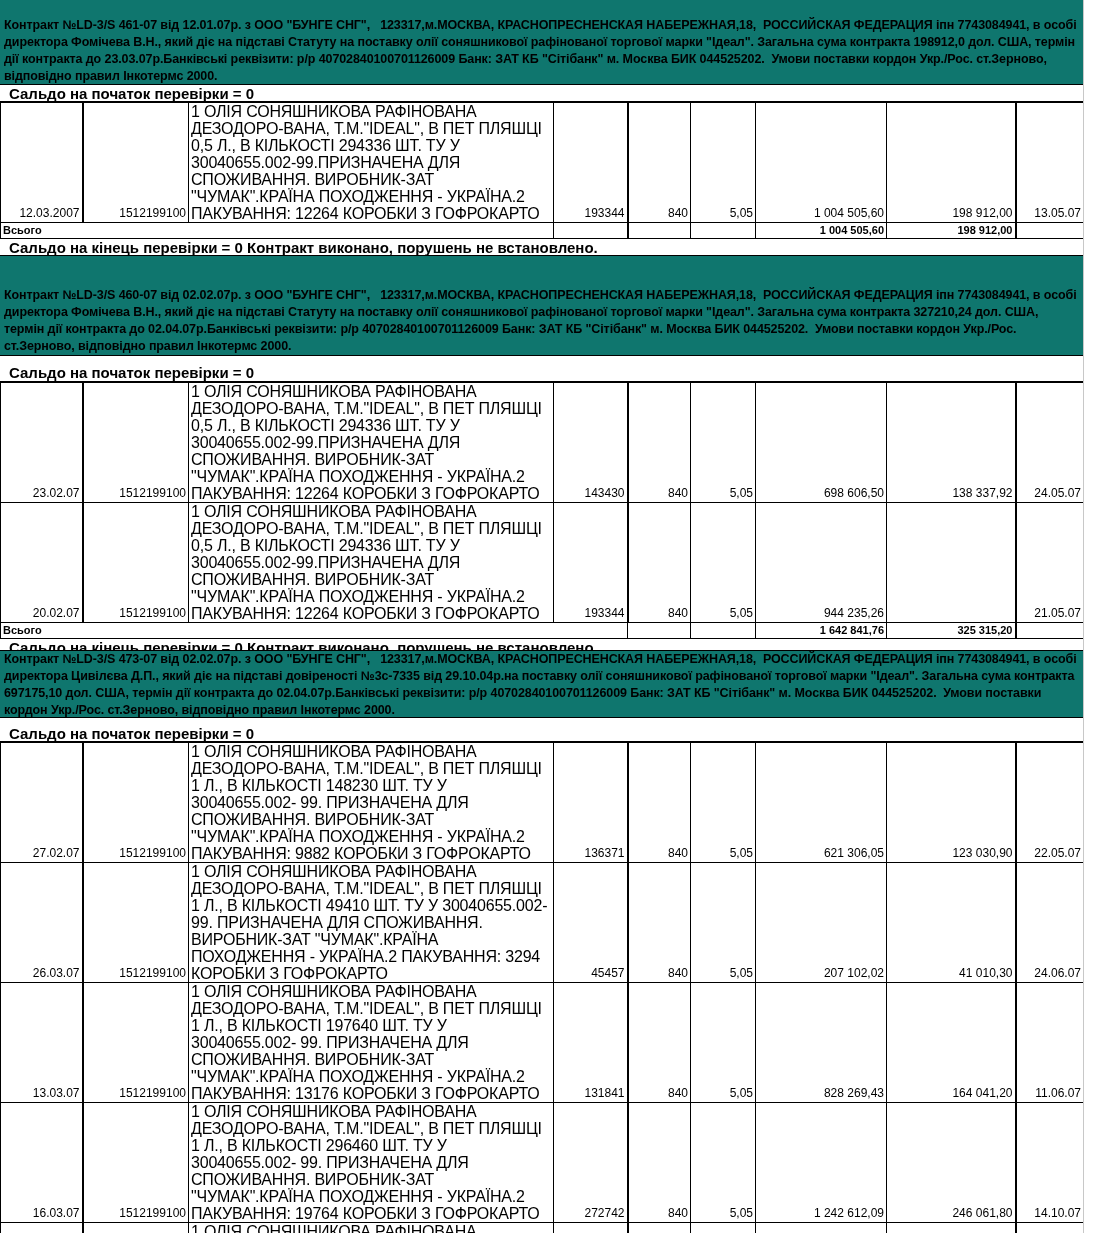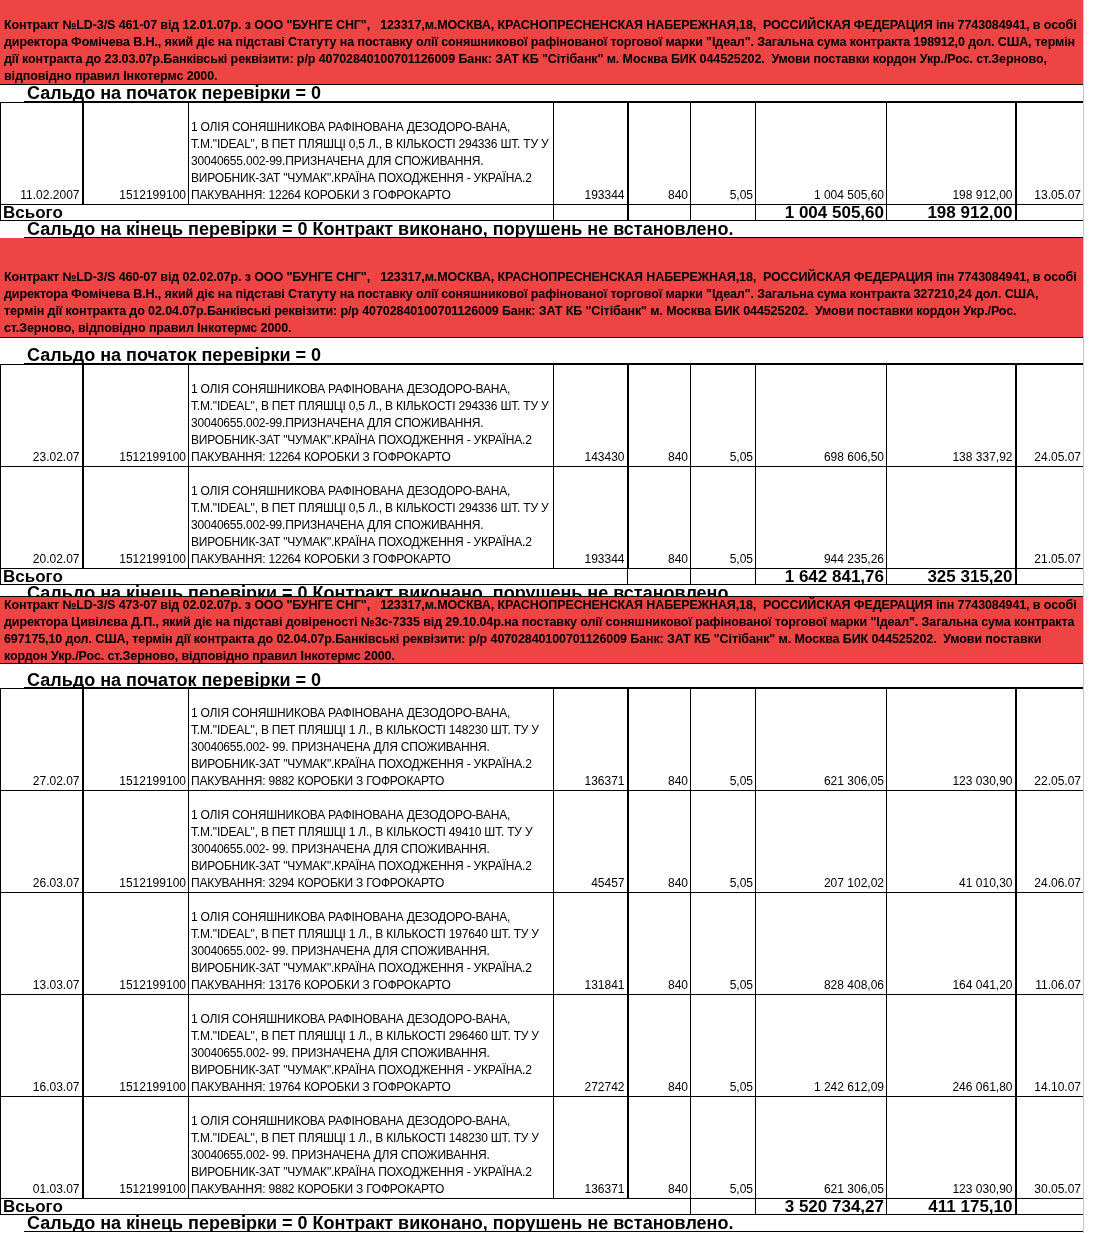--- a/index.html
+++ b/index.html
@@ -1,32 +1,32 @@
 <!DOCTYPE html>
 <html><head>
 <meta charset="utf-8">
 <style>
   html, body { margin:0; padding:0; background:#ffffff; }
   body { width:1093px; height:1233px; position:relative; overflow:hidden;
          font-family:"Liberation Sans", sans-serif; color:#000; }
   .sheet { position:absolute; left:0; top:0; width:1083px; }
   .rgrid { position:absolute; left:1083px; top:0; width:10px; height:1233px;
            border-left:1px solid #c8c8c8; background:#fff; }
-  .hdr { background:#ef4444; font-weight:bold; font-size:12.5px; line-height:17px;
+  .hdr { background:#0f766e; font-weight:bold; font-size:12.5px; line-height:17px;
          padding:16px 4px; box-sizing:border-box; border-bottom:1px solid #000;
          white-space:pre-wrap; letter-spacing:-0.1px; overflow:hidden; }
-  .bline { font-weight:bold; font-size:18px; height:17px; line-height:17px;
-           padding-left:3px; border-bottom:1px solid #000; box-sizing:border-box;
-           white-space:nowrap; overflow:hidden;margin-left:24px; }
+  .bline { font-weight:bold; font-size:15px; height:17px; line-height:17px;
+           padding-left:9px; border-bottom:1px solid #000; box-sizing:border-box;
+           white-space:nowrap; overflow:hidden; }
   table { border-collapse:collapse; table-layout:fixed; width:1083px; }
   td { border:1px solid #000; padding:0 2px; vertical-align:bottom;
        font-size:12px; line-height:17px; overflow:hidden; white-space:nowrap; text-align:right; }
-  td.desc { text-align:left; white-space:normal; font-size:12px; line-height:17px; letter-spacing:-0.2px; }
+  td.desc { text-align:left; white-space:normal; font-size:16px; line-height:17px; letter-spacing:-0.2px; }
   td.thickr { border-right:2px solid #000; }
-  tr.total td { font-weight:bold; font-size:17px; height:15px; line-height:15px; }
+  tr.total td { font-weight:bold; font-size:11px; height:15px; line-height:15px; }
   tr.total td.lbl { text-align:left; }
 </style>
 </head>
 <body>
 
 <div class="sheet">
 
   <div class="hdr" style="height:85px;padding-top:17px;">Контракт №LD-3/S 461-07 від 12.01.07р. з ООО "БУНГЕ СНГ",   123317,м.МОСКВА, КРАСНОПРЕСНЕНСКАЯ НАБЕРЕЖНАЯ,18,  РОССИЙСКАЯ ФЕДЕРАЦИЯ іпн 7743084941, в особі директора Фомічева В.Н., який діє на підставі Статуту на поставку олії соняшникової рафінованої торгової марки "Ідеал". Загальна сума контракта 198912,0 дол. США, термін дії контракта до 23.03.07р.Банківські реквізити: р/р 40702840100701126009 Банк: ЗАТ КБ "Сітібанк" м. Москва БИК 044525202.  Умови поставки кордон Укр./Рос. ст.Зерново, відповідно правил Інкотермс 2000.</div>
   <div class="bline">Сальдо на початок перевірки = 0</div>
   <table>
@@ -36,21 +36,21 @@
         <col style="width:365px">
         <col style="width:74px">
         <col style="width:63px">
         <col style="width:65px">
         <col style="width:131px">
         <col style="width:129px">
         <col style="width:68px">
     </colgroup>
     <tbody>
         <tr style="height:102px">
-      <td class="thickr">11.02.2007</td>
+      <td class="thickr">12.03.2007</td>
       <td>1512199100</td>
       <td class="desc">1 ОЛІЯ СОНЯШНИКОВА РАФІНОВАНА ДЕЗОДОРО-ВАНА, Т.М."IDEAL", В ПЕТ ПЛЯШЦІ 0,5 Л., В КІЛЬКОСТІ 294336 ШТ. ТУ У 30040655.002-99.ПРИЗНАЧЕНА ДЛЯ СПОЖИВАННЯ. ВИРОБНИК-ЗАТ "ЧУМАК".КРАЇНА ПОХОДЖЕННЯ - УКРАЇНА.2 ПАКУВАННЯ: 12264 КОРОБКИ З ГОФРОКАРТО</td>
       <td class="thickr">193344</td>
       <td>840</td>
       <td>5,05</td>
       <td>1 004 505,60</td>
       <td class="thickr">198 912,00</td>
       <td>13.05.07</td>
     </tr>
     <tr class="total">
@@ -152,21 +152,21 @@
       <td class="thickr">41 010,30</td>
       <td>24.06.07</td>
     </tr>
     <tr style="height:102px">
       <td class="thickr">13.03.07</td>
       <td>1512199100</td>
       <td class="desc">1 ОЛІЯ СОНЯШНИКОВА РАФІНОВАНА ДЕЗОДОРО-ВАНА, Т.М."IDEAL", В ПЕТ ПЛЯШЦІ 1 Л., В КІЛЬКОСТІ 197640 ШТ. ТУ У 30040655.002- 99. ПРИЗНАЧЕНА ДЛЯ СПОЖИВАННЯ. ВИРОБНИК-ЗАТ "ЧУМАК".КРАЇНА ПОХОДЖЕННЯ - УКРАЇНА.2 ПАКУВАННЯ: 13176 КОРОБКИ З ГОФРОКАРТО</td>
       <td class="thickr">131841</td>
       <td>840</td>
       <td>5,05</td>
-      <td>828 408,06</td>
+      <td>828 269,43</td>
       <td class="thickr">164 041,20</td>
       <td>11.06.07</td>
     </tr>
     <tr style="height:102px">
       <td class="thickr">16.03.07</td>
       <td>1512199100</td>
       <td class="desc">1 ОЛІЯ СОНЯШНИКОВА РАФІНОВАНА ДЕЗОДОРО-ВАНА, Т.М."IDEAL", В ПЕТ ПЛЯШЦІ 1 Л., В КІЛЬКОСТІ 296460 ШТ. ТУ У 30040655.002- 99. ПРИЗНАЧЕНА ДЛЯ СПОЖИВАННЯ. ВИРОБНИК-ЗАТ "ЧУМАК".КРАЇНА ПОХОДЖЕННЯ - УКРАЇНА.2 ПАКУВАННЯ: 19764 КОРОБКИ З ГОФРОКАРТО</td>
       <td class="thickr">272742</td>
       <td>840</td>
       <td>5,05</td>

